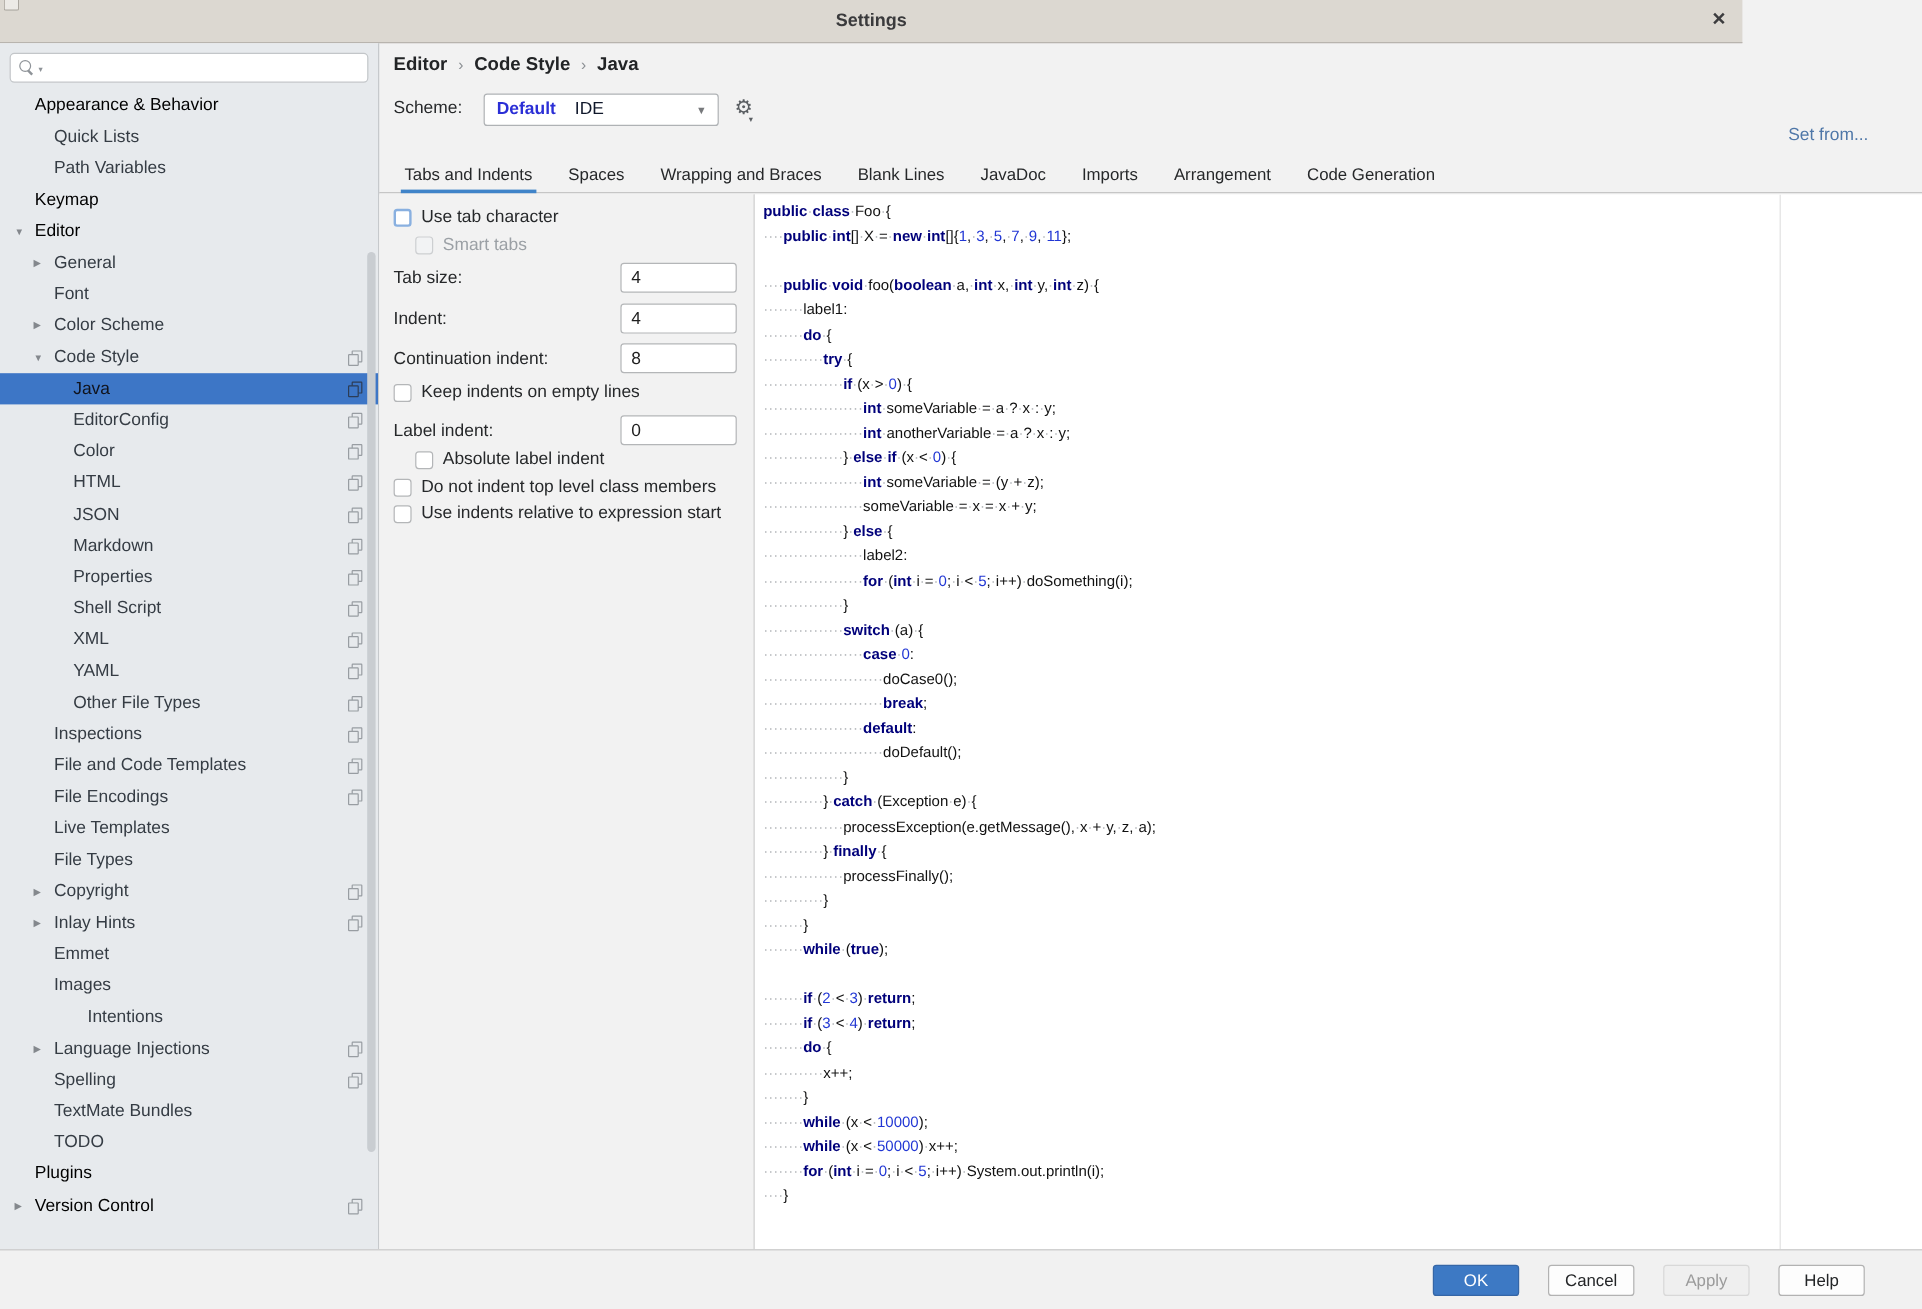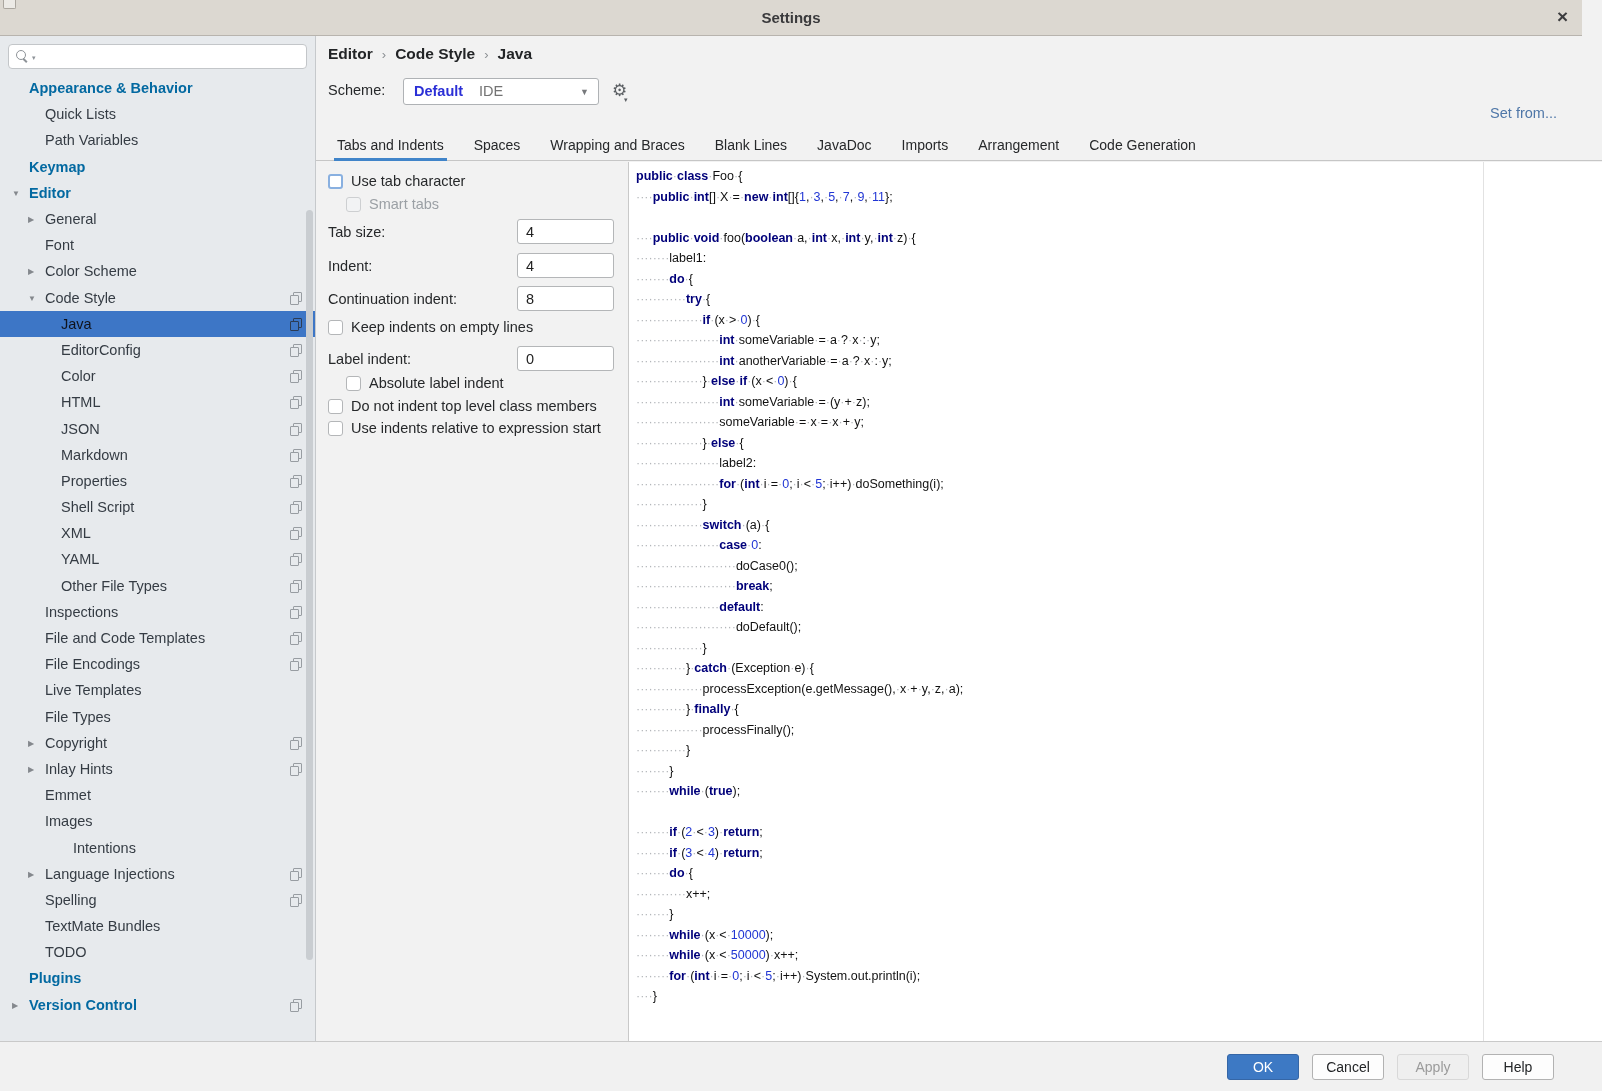--- a/index.html
+++ b/index.html
@@ -1,21 +1,21 @@
 <!DOCTYPE html>
 <html><head>
 <meta charset="utf-8">
 <style>
   html,body{margin:0;padding:0;background:#555;}
   *{box-sizing:border-box;}
   .window{position:relative;width:1602px;height:1091px;background:#f2f2f2;
     font-family:"Liberation Sans",sans-serif;color:#1f1f1f;overflow:hidden;}
 
   
-  .titlebar{position:absolute;left:0;top:0;width:1582px;height:36px;
+  .titlebar{position:absolute;left:0;top:0;width:1452px;height:36px;
     background:#dcd8d1;border-bottom:1px solid #b8b4ae;}
   .titlebar .title{position:absolute;left:0;right:0;top:0;line-height:35px;
     text-align:center;font-size:15px;font-weight:700;color:#3a3a3c;}
   .titlebar .close{position:absolute;right:14px;top:0;line-height:34px;
     font-size:19px;font-weight:700;color:#3c3c3e;cursor:pointer;}
   .corner-artifact{position:absolute;left:3px;top:0;width:13px;height:9px;
     border:1px solid #aaa69f;border-top:none;background:#eceae6;border-radius:0 0 2px 2px;}
 
   
   .sidebar{position:absolute;left:0;top:36px;width:316px;height:1005px;
@@ -28,21 +28,21 @@
   .mag-icon::before{content:"";position:absolute;left:0;top:0;width:8px;height:8px;
     border:1.5px solid #8e9398;border-radius:50%;}
   .mag-icon::after{content:"";position:absolute;left:8px;top:8px;width:5px;height:1.5px;
     background:#8e9398;transform:rotate(45deg);transform-origin:0 0;}
   .mag-caret{position:absolute;left:23px;top:9px;font-size:7px;color:#8e9398;}
   .tree{position:absolute;left:0;top:39px;right:0;}
   .tree-row{position:relative;height:26.2px;cursor:pointer;}
   .tree-row.selected{background:#3d76c6;}
   .tree-label{position:absolute;top:50%;transform:translateY(-50%);
     font-size:14.5px;color:#353c44;white-space:nowrap;}
-  .tree-label.bold{font-weight:700;color:#0369a1;}
+  .tree-label.bold{font-weight:400;color:#000000;}
   .tree-row.selected .tree-label{color:#10131c;}
   .tree-arrow{position:absolute;top:50%;transform:translateY(-50%);
     font-size:8px;color:#84888d;}
   .copy-icon{position:absolute;right:13px;top:50%;margin-top:-6px;width:12px;height:13px;}
   .copy-icon::before{content:"";position:absolute;left:3px;top:0;width:7px;height:8px;
     border:1px solid #989da2;border-radius:1px;}
   .copy-icon::after{content:"";position:absolute;left:0;top:3px;width:7px;height:8px;
     border:1px solid #989da2;border-radius:1px;background:#e7eaed;}
   .tree-row.selected .copy-icon::before{border-color:#2c3c55;}
   .tree-row.selected .copy-icon::after{border-color:#2c3c55;background:#3d76c6;}
@@ -51,21 +51,21 @@
 
   
   .main{position:absolute;left:316px;top:36px;width:1286px;height:1081px;}
   .breadcrumb{position:absolute;left:12px;top:9px;font-size:15.5px;font-weight:700;
     color:#222426;}
   .breadcrumb .sep{font-weight:400;color:#8b8f93;margin:0 9px;font-size:13px;}
   .scheme-label{position:absolute;left:12px;top:46px;font-size:14.5px;color:#26282a;}
   .combo{position:absolute;left:87px;top:42px;width:196px;height:27px;background:#fff;
     border:1px solid #afb2b5;border-radius:3px;cursor:pointer;}
   .combo .val1{position:absolute;left:10px;top:4px;font-size:14.5px;font-weight:700;color:#2b2fd6;}
-  .combo .val2{position:absolute;left:75px;top:4px;font-size:14.5px;color:#737373;}
+  .combo .val2{position:absolute;left:75px;top:4px;font-size:14.5px;color:#0f172a;}
   .combo .arrow{position:absolute;right:9px;top:8px;font-size:9px;color:#77797c;}
   .gear{position:absolute;left:296px;top:45px;font-size:17px;color:#5b5f63;
     font-family:"DejaVu Sans",sans-serif;cursor:pointer;line-height:18px;}
   .gear .mini{position:absolute;left:12px;top:10px;font-size:7px;color:#5b5f63;}
   .set-from{position:absolute;right:45px;top:69px;font-size:14.5px;color:#4f77a8;cursor:pointer;}
 
   .tabstrip{position:absolute;left:0;right:0;top:95px;height:30px;
     border-bottom:1px solid #c6c6c6;padding-left:6px;white-space:nowrap;}
   .tab{display:inline-block;margin:0 14px;padding:6px 1px 0;height:30px;
     font-size:14px;color:#26282a;cursor:pointer;position:relative;}
@@ -94,21 +94,21 @@
   .code{position:absolute;left:7px;top:4px;font-family:Liberation Sans, sans-serif;
     font-size:12.5px;line-height:20.5px;white-space:pre;color:#111;}
   .code .kw{font-weight:700;color:#00007a;}
   .code .num{color:#2136d4;}
   .code .pl{color:#111;}
   .code .ws{color:#b3b6ba;}
 
   
   .bottombar{position:absolute;left:0;top:1041px;width:1602px;height:50px;
     background:#f1f1f1;border-top:1px solid #c9c9c9;display:flex;
-    justify-content:flex-end;align-items:center;padding-right:48px;gap:13px;}
+    justify-content:flex-end;align-items:center;padding-right:48px;gap:24px;}
   .btn{min-width:72px;height:26px;border-radius:3px;font-size:14px;
     font-family:"Liberation Sans",sans-serif;text-align:center;line-height:24px;
     background:#fdfdfd;border:1px solid #b2b2b2;color:#232527;cursor:pointer;padding:0 10px;}
   .btn.primary{background:#3d79c4;border-color:#3566a6;color:#ffffff;}
   .btn.disabled{background:#efefef;border-color:#d8d8d8;color:#9b9b9b;cursor:default;}
 </style>
 </head>
 <body>
 
 <div class="window">

